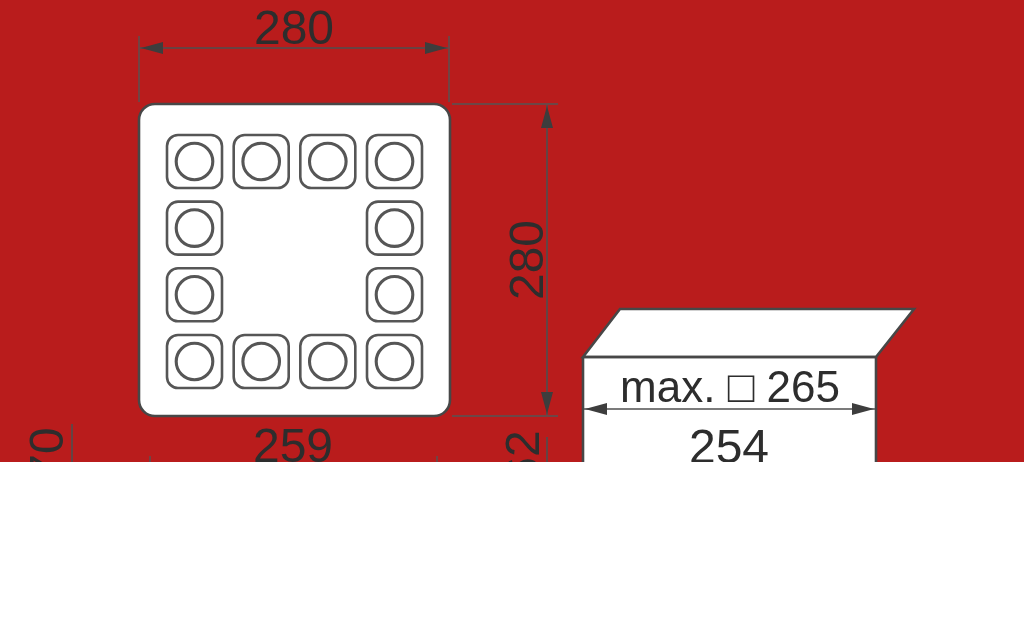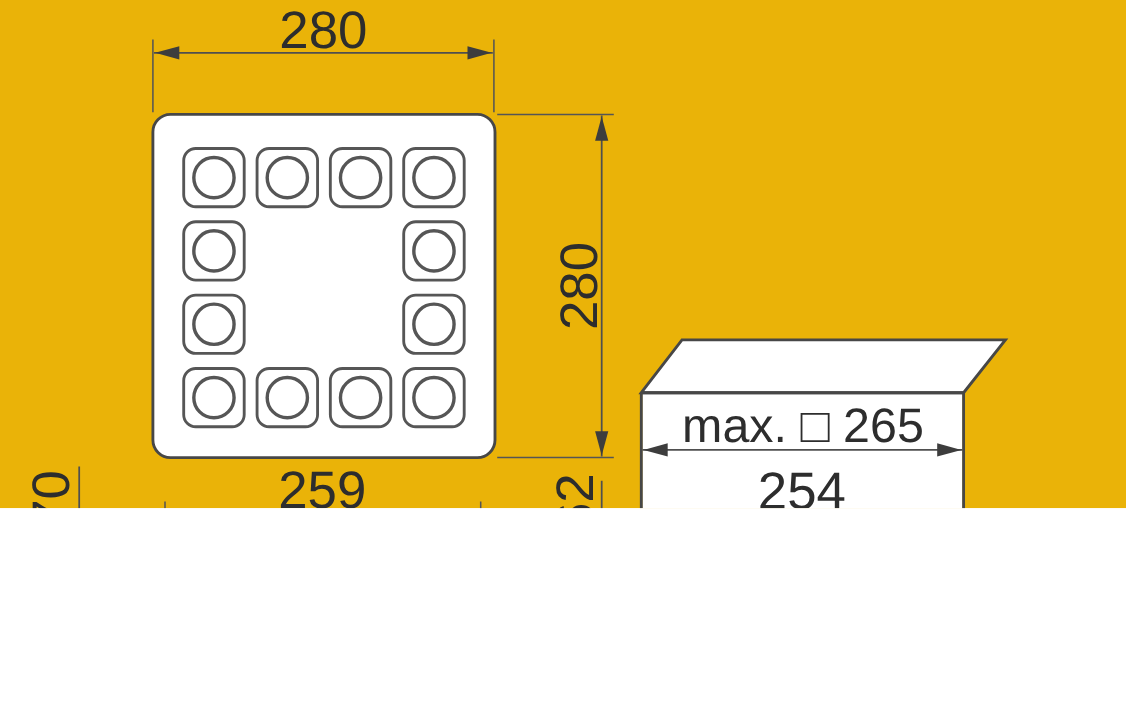--- a/index.html
+++ b/index.html
@@ -1,16 +1,16 @@
 <!DOCTYPE html>
 <html><head>
 <meta charset="utf-8">
 <style>
   html,body{margin:0;padding:0;background:#ffffff;}
-  .stage{width:1024px;height:462px;position:relative;background:#eab308;overflow:hidden;
+  .stage{width:1024px;height:462px;position:relative;background:#b91c1c;overflow:hidden;
          font-family:"Liberation Sans","DejaVu Sans",sans-serif;}
   svg{display:block;}
   text{fill:#2d2d2d;font-family:"Liberation Sans","DejaVu Sans",sans-serif;}
   .dimtxt{font-size:48px;}
   .dimtxt-sm{font-size:44px;}
   .thin{stroke:#4f4f4f;stroke-width:1.6;fill:none;}
   .ext{stroke:#555555;stroke-width:1.4;fill:none;}
   .geo{stroke:#474747;stroke-width:2.6;fill:none;}
   .geo-fill{stroke:#474747;stroke-width:2.6;fill:#ffffff;}
   .arrow{fill:#3d3d3d;stroke:none;}

